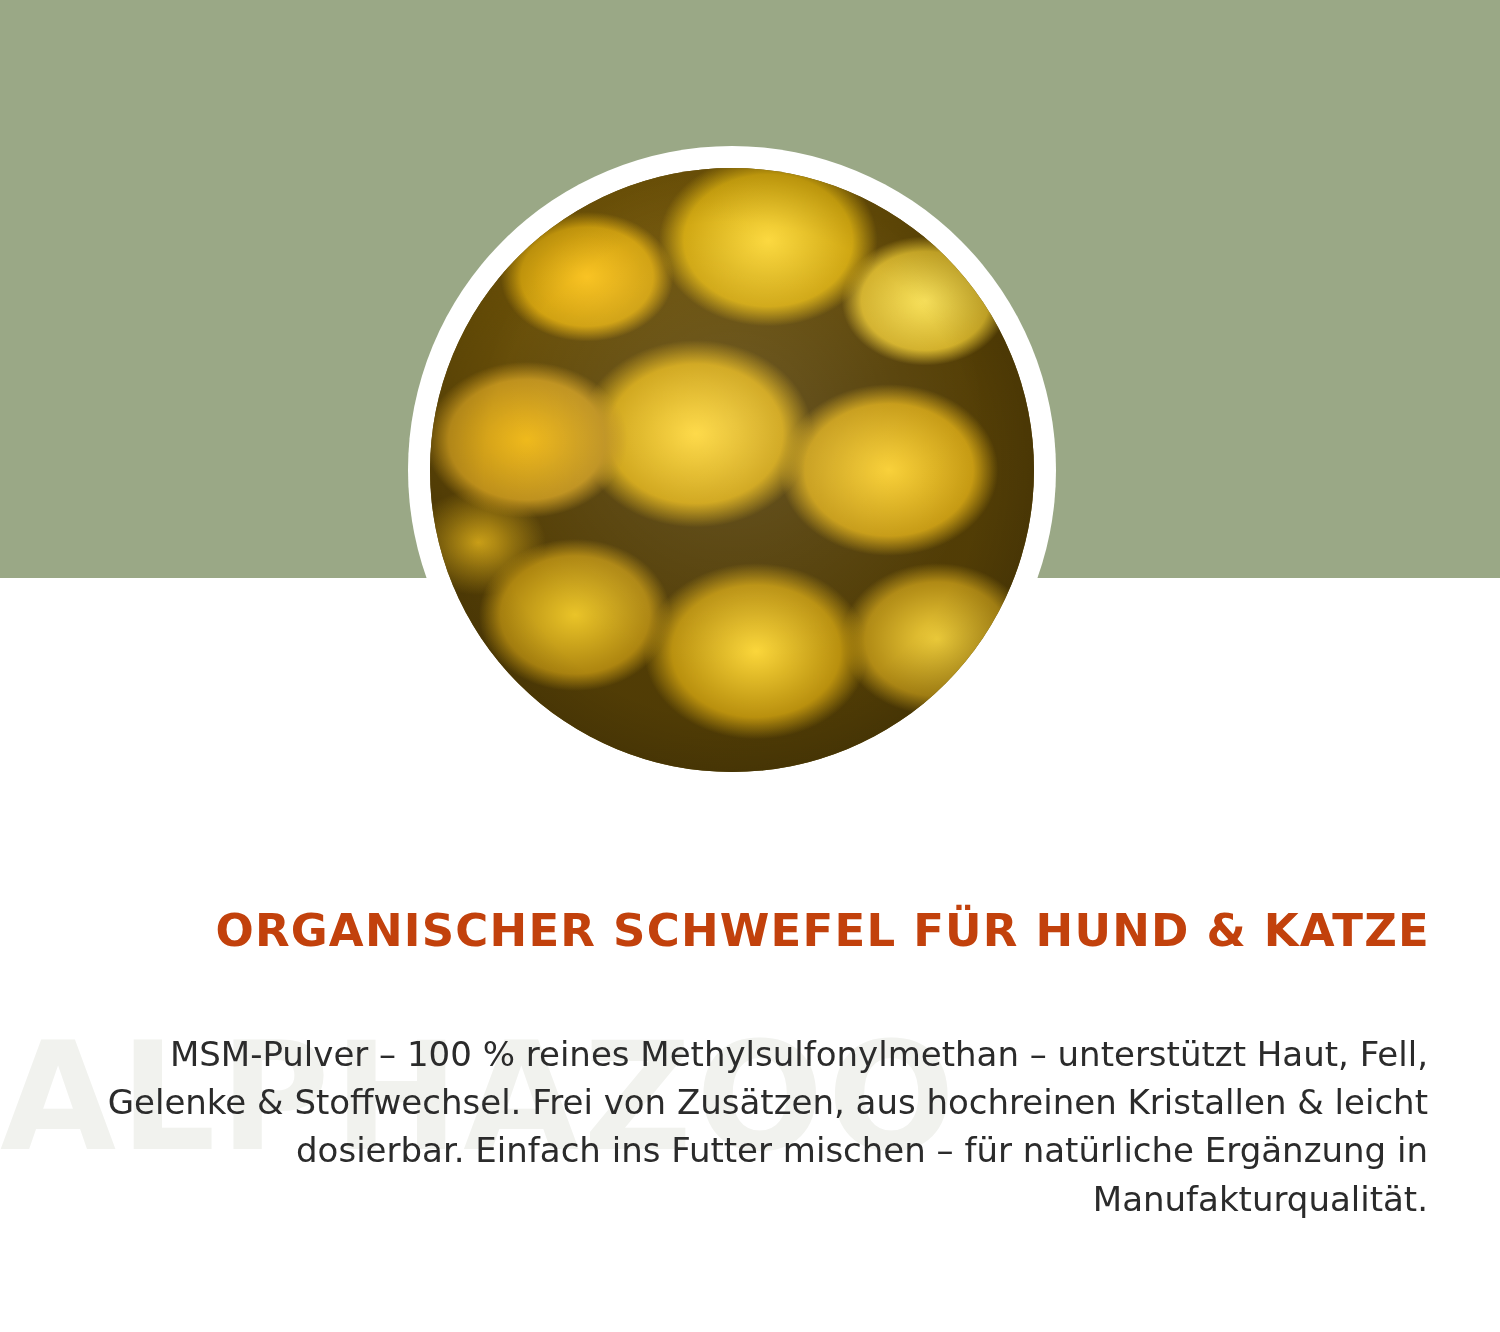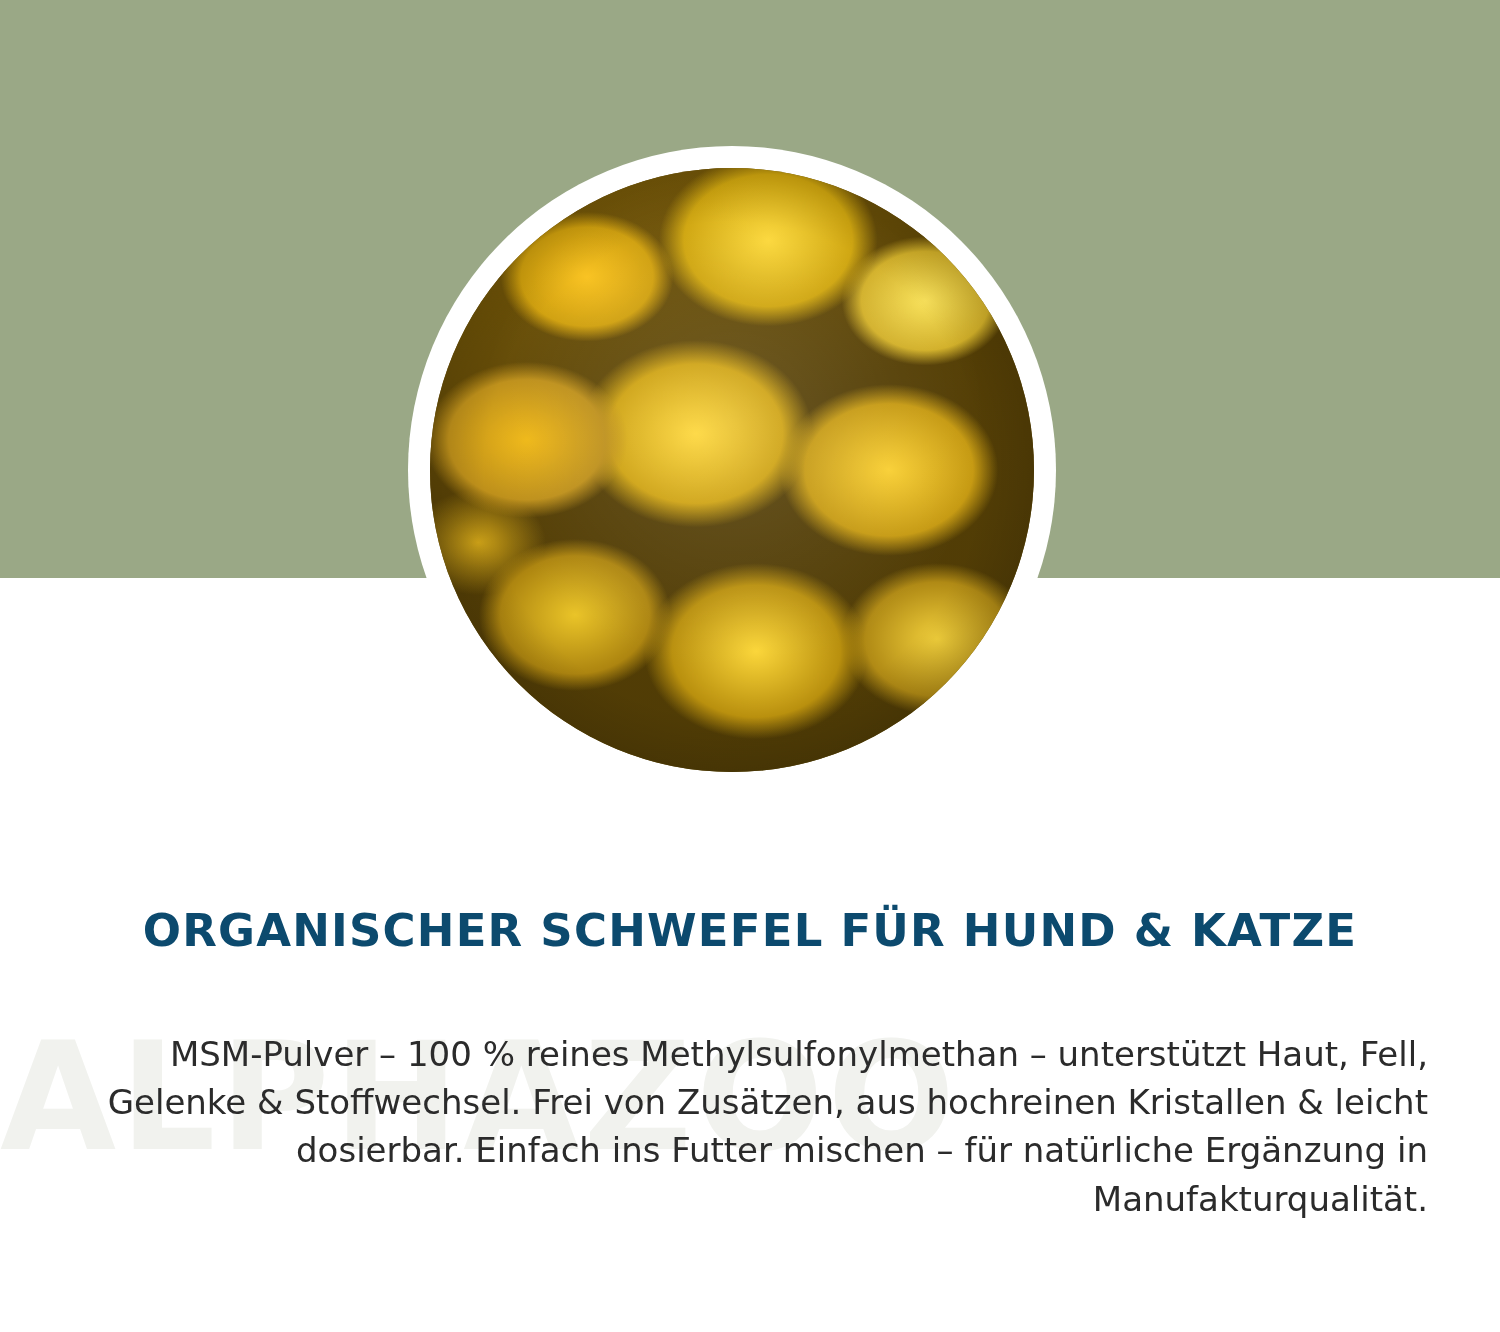--- a/index.html
+++ b/index.html
@@ -106,24 +106,25 @@
     top: 905px;
     z-index: 2;
     text-align: center;
   }
 
   .headline {
     font-family: "DejaVu Sans", sans-serif;
     font-weight: 700;
     font-size: 45px;
     letter-spacing: 1.2px;
-    color: #0c4a6e;
+    color: #c2410c;
     margin: 0 70px;
     line-height: 1.15;
     text-transform: uppercase;
+    text-align: right;
   }
 
   .subtext {
     margin: 73px 72px 0 72px;
     font-family: "DejaVu Sans", sans-serif;
     font-weight: 400;
     font-size: 34px;
     line-height: 1.42;
     color: #2b2b2b;
     text-align: right;

